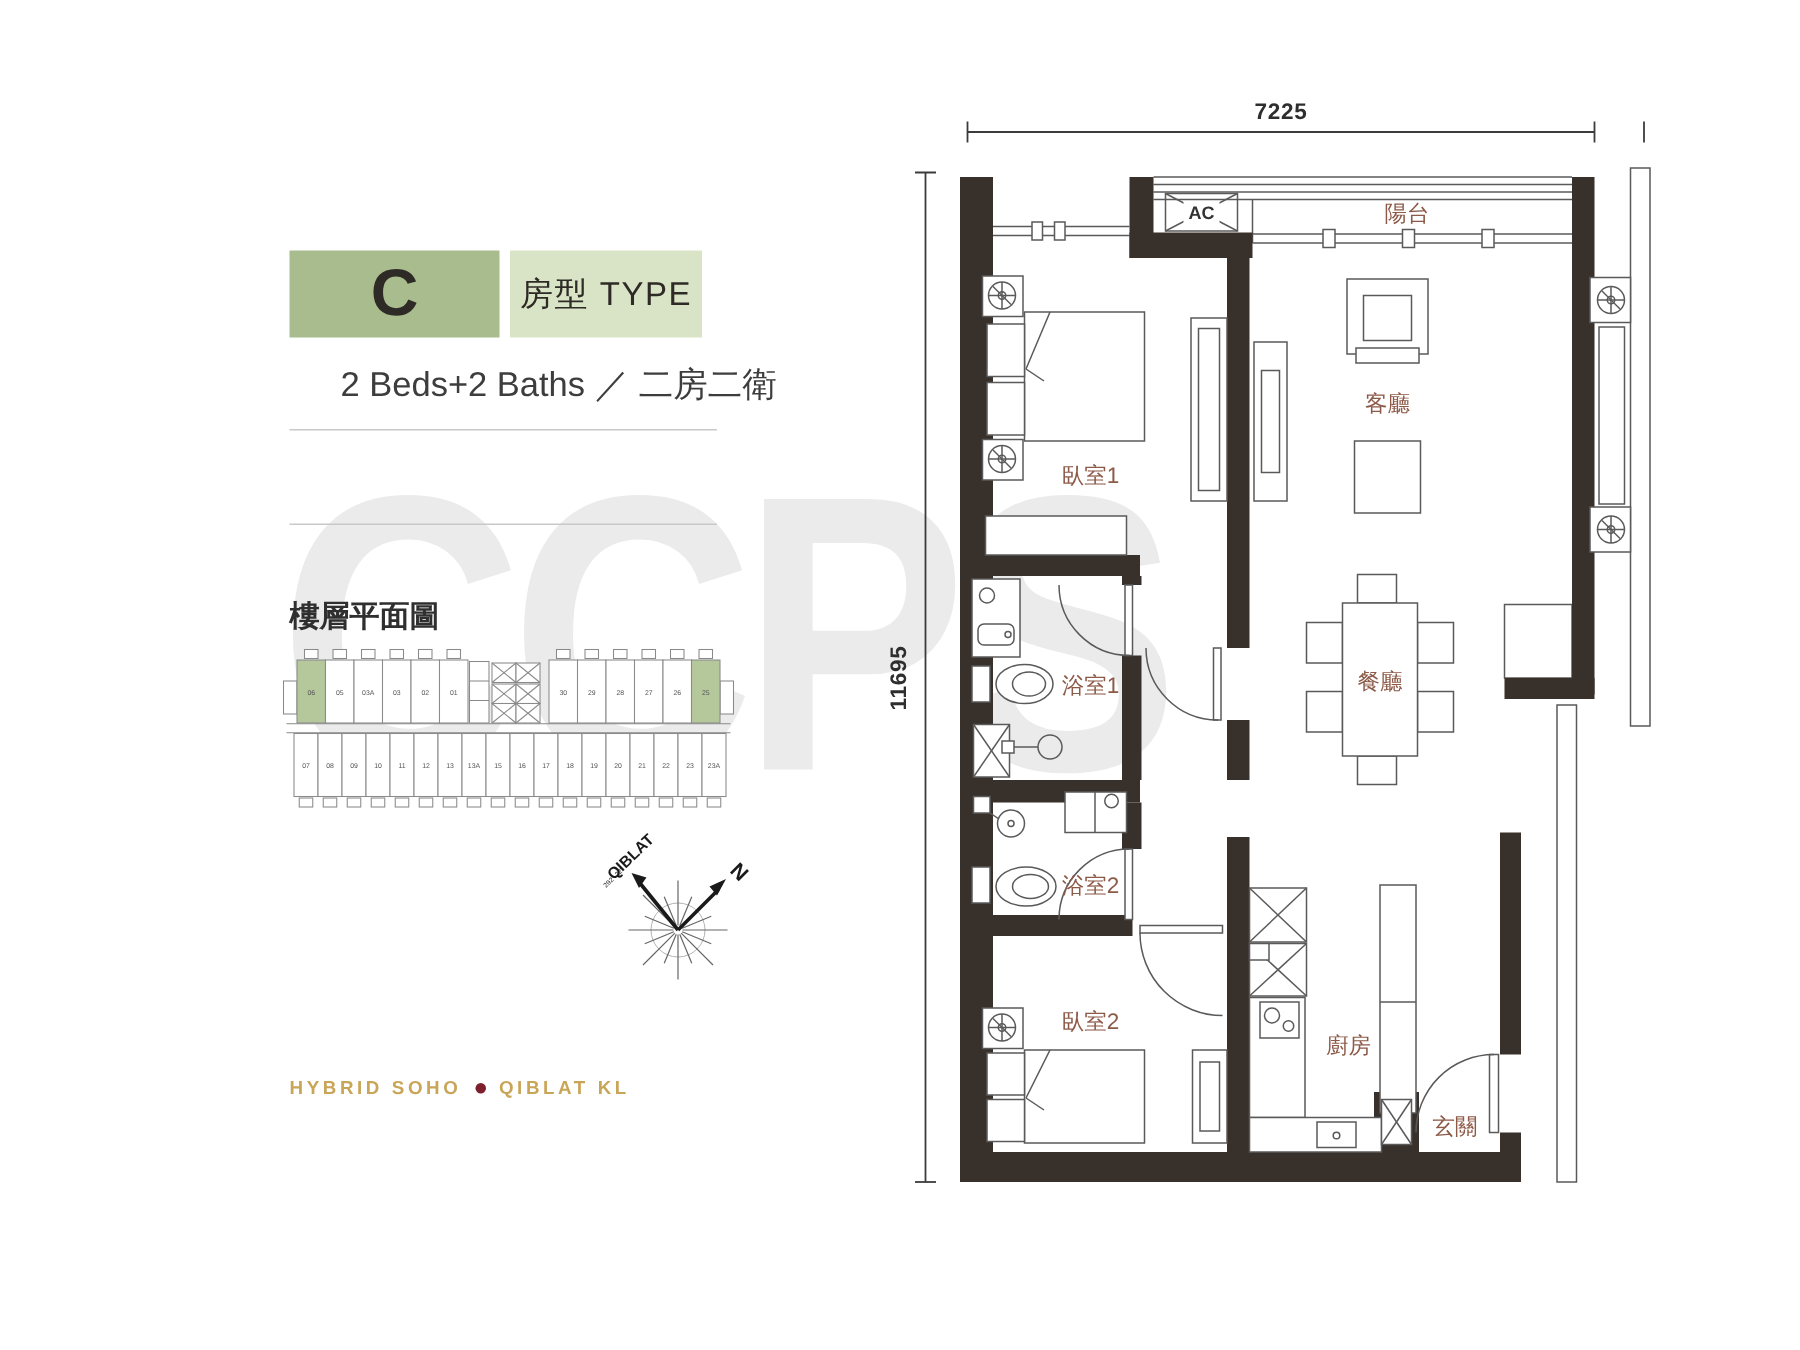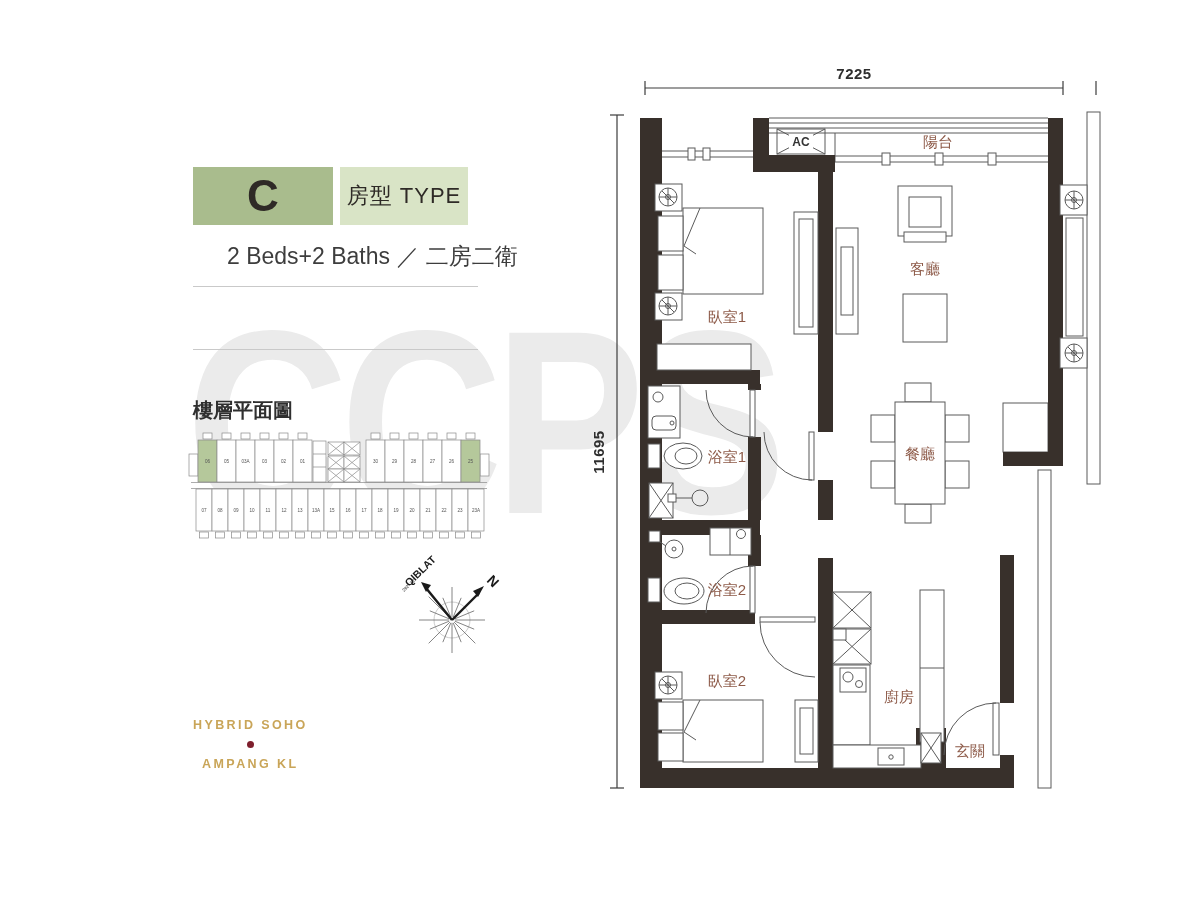--- a/index.html
+++ b/index.html
@@ -18,21 +18,21 @@
   .hr{position:absolute;left:193px;width:285px;height:1px;background:#c9c9c9;z-index:2;}
   .hr1{top:286px;} .hr2{top:349px;}
   .kp-title{position:absolute;left:193px;top:397px;font-size:20px;font-weight:bold;color:#2f2f2f;z-index:2;}
   .kp-svg{position:absolute;left:188px;top:430px;z-index:2;}
   .cmp-svg{position:absolute;left:398px;top:548px;z-index:2;}
   .logo{position:absolute;left:193px;top:713px;z-index:2;}
   .brand{font-size:38px;font-weight:bold;letter-spacing:1px;
          background:linear-gradient(180deg,#eed389 0%,#d9b25c 45%,#b68c38 100%);
          -webkit-background-clip:text;background-clip:text;color:transparent;
          -webkit-text-fill-color:transparent;}
-  .tagline{display:flex;align-items:center;gap:9px;margin-top:5px;flex-direction:column;}
+  .tagline{display:flex;align-items:center;gap:9px;margin-top:5px;}
   .tagline span{font-size:12.5px;font-weight:bold;letter-spacing:2.4px;color:#c9a558;}
   .tagdot{width:7px;height:7px;border-radius:50%;background:#7e1f2d;}
   .plan-svg{position:absolute;left:580px;top:55px;z-index:1;}
   
   .w{fill:#38302b;stroke:none;}
   .ln{stroke:#5a5a5a;stroke-width:1;fill:none;}
   .fx{stroke:#5a5a5a;stroke-width:1;fill:#fff;}
   .fxn{stroke:#5a5a5a;stroke-width:1;fill:none;}
   .dm{stroke:#3c3c3c;stroke-width:1.2;}
   .dtx{font-size:15px;font-weight:bold;fill:#2e2e2e;letter-spacing:.5px;}
@@ -269,21 +269,21 @@
       <polygon points="23,34 33,37 28,44" fill="#1a1a1a"></polygon>
       <text transform="translate(11,39) rotate(-44)" font-size="10.5" font-weight="bold" fill="#1a1a1a">QIBLAT</text>
       <text transform="translate(6,44) rotate(-44)" font-size="4.5" fill="#1a1a1a">292° 32'</text>
     </g>
   </svg>
 
   <div class="logo">
     <div class="tagline">
       <span>HYBRID SOHO</span>
       <span class="tagdot"></span>
-      <span>AMPANG KL</span>
+      <span>QIBLAT KL</span>
     </div>
   </div>
 
   <svg class="plan-svg" width="540" height="755" viewBox="580 55 540 755">
 
     <g class="dm">
       <line x1="645" y1="88" x2="1063" y2="88"></line>
       <line x1="645" y1="81" x2="645" y2="95"></line>
       <line x1="1063" y1="81" x2="1063" y2="95"></line>
       <line x1="1096" y1="81" x2="1096" y2="95"></line>

